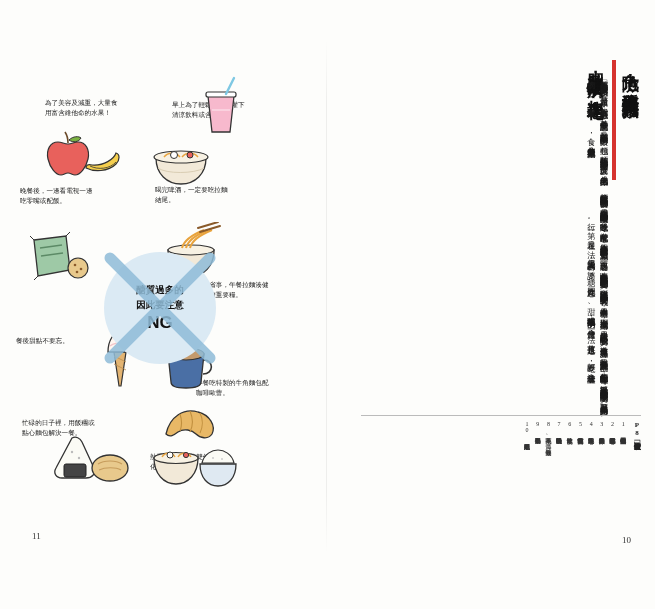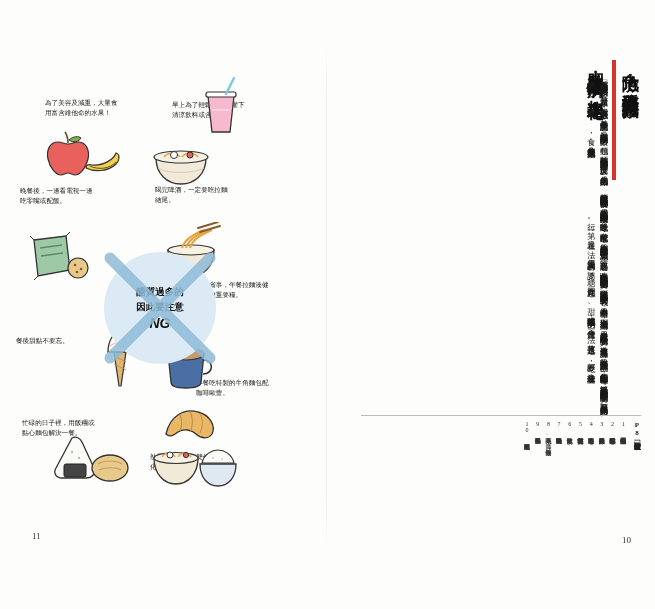--- a/index.html
+++ b/index.html
@@ -166,24 +166,23 @@
     font-family: "Liberation Serif", serif;
     font-weight: bold;
     font-size: 9.5px;
     color: #111;
     line-height: 1.5;
     text-align: center;
   }
   .badge-ng {
     font-family: "Liberation Sans", sans-serif;
     font-weight: bold;
-    font-size: 14px;
+    font-size: 17px;
     color: #111;
     margin-top: 1px;
-    font-style: italic;
   }
   .cross {
     position: absolute;
     left: 96px;
     top: 244px;
     width: 128px;
     height: 128px;
     pointer-events: none;
   }
 </style>

